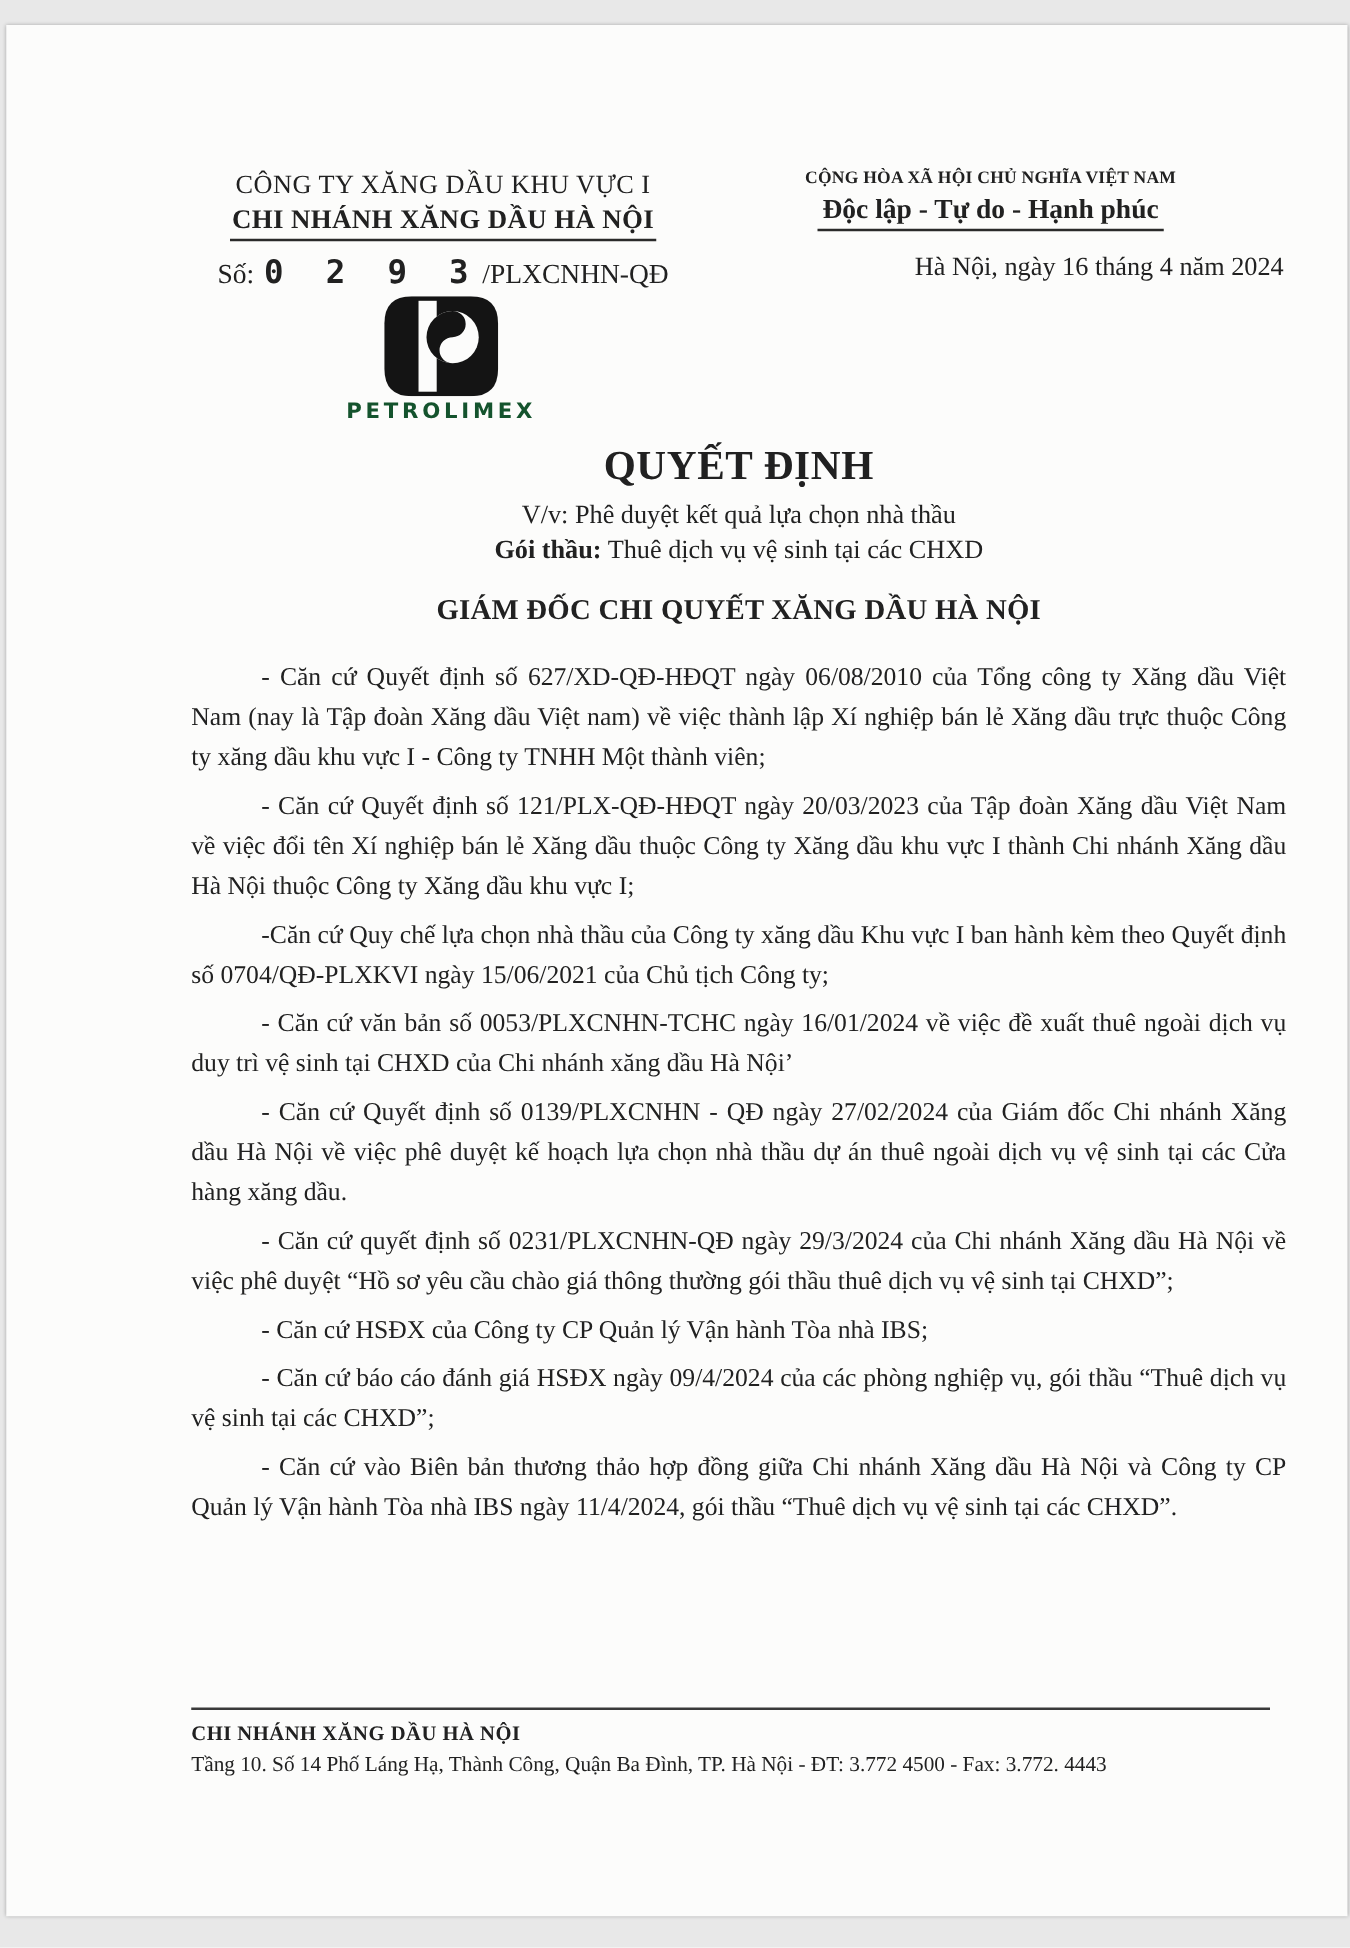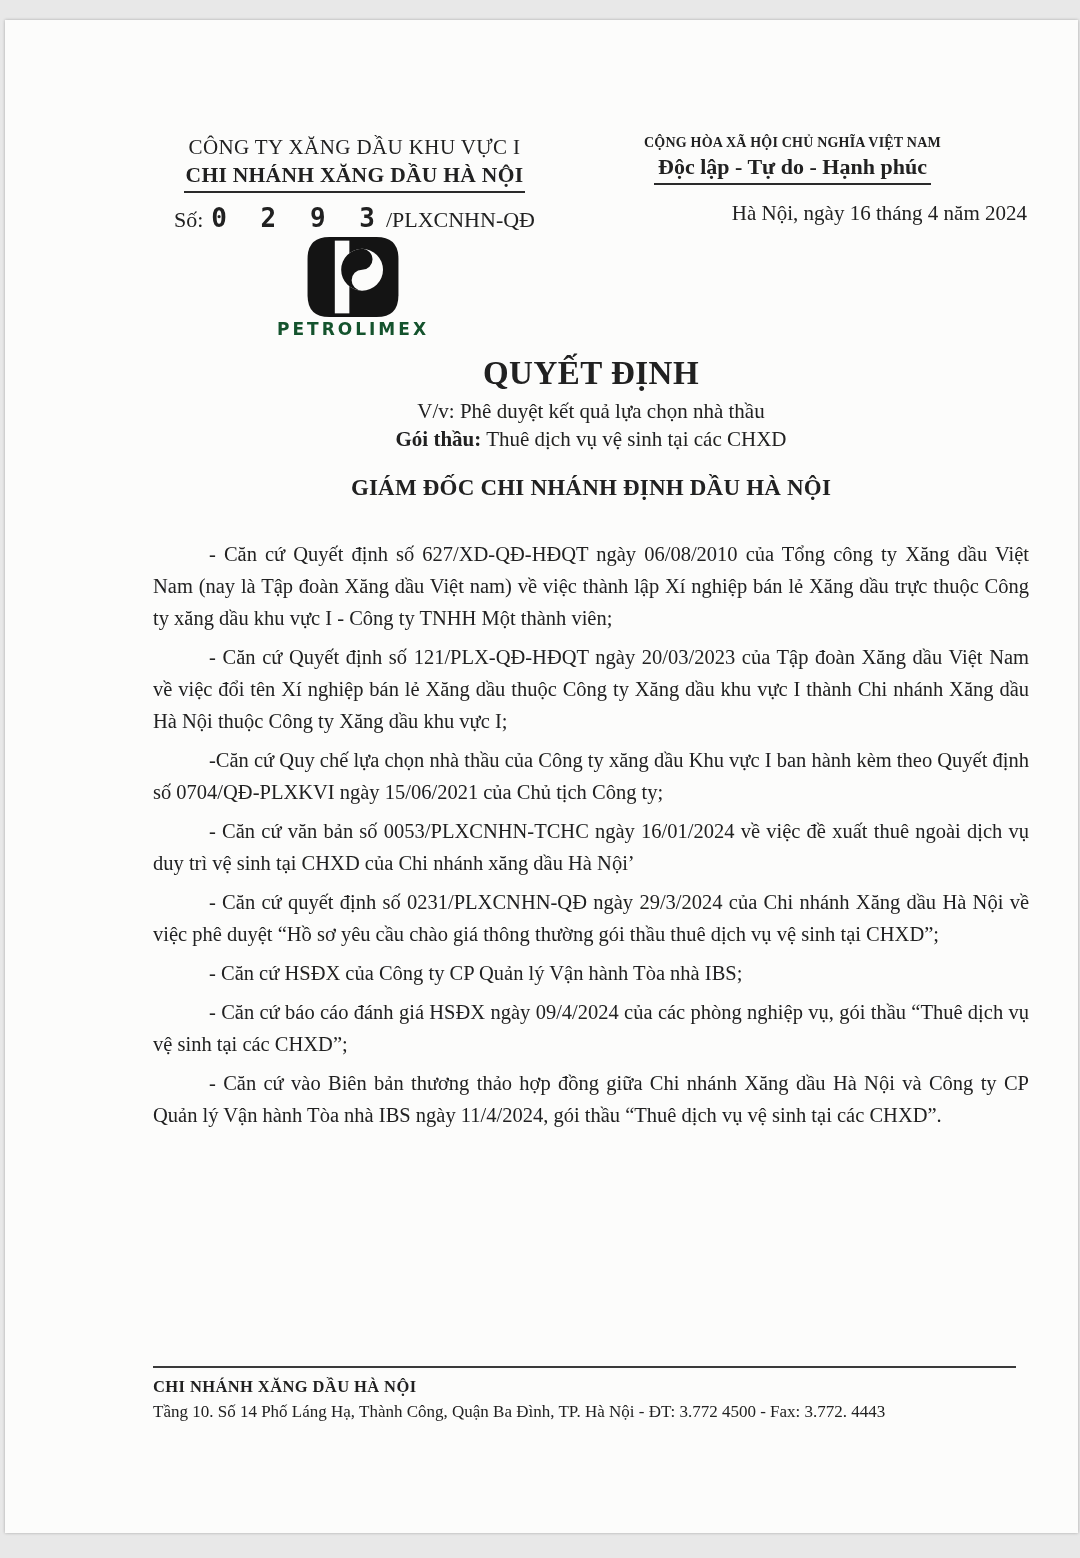--- a/index.html
+++ b/index.html
@@ -51,21 +51,21 @@
     font-weight:bold;font-size:17px;letter-spacing:3px;margin-top:2px;color:#14532d;
   }
   
   .title-block{text-align:center;margin-top:16px;}
   .t-main{font-weight:bold;font-size:33px;letter-spacing:.5px;}
   .t-sub1{font-size:21px;margin-top:7px;}
   .t-sub2{font-size:21px;margin-top:3px;}
   .t-sub2 .b{font-weight:bold;}
   .t-issuer{font-weight:bold;font-size:23px;margin-top:23px;letter-spacing:.2px;}
   
-  .body-text{margin-top:37px;}
+  .body-text{margin-top:25px;}
   .body-text p{
     font-size:20.5px;line-height:32px;
     text-align:justify;text-indent:56px;
     margin:0 0 7px 0;
   }
   
   .foot{
     position:absolute;left:148px;right:62px;top:1346px;
     border-top:2.5px solid #3a3a3a;padding-top:9px;
   }
@@ -97,28 +97,29 @@
         <div class="hr1">CỘNG HÒA XÃ HỘI CHỦ NGHĨA VIỆT NAM</div>
         <div class="hr2"><span>Độc lập - Tự do - Hạnh phúc</span></div>
         <div class="date-line">Hà Nội, ngày 16 tháng 4 năm 2024</div>
       </div>
     </div>
 
     <div class="title-block">
       <div class="t-main">QUYẾT ĐỊNH</div>
       <div class="t-sub1">V/v: Phê duyệt kết quả lựa chọn nhà thầu</div>
       <div class="t-sub2"><span class="b">Gói thầu:</span><span> Thuê dịch vụ vệ sinh tại các CHXD</span></div>
-      <div class="t-issuer">GIÁM ĐỐC CHI NHÁNH ĐỊNH DẦU HÀ NỘI</div>
+      <div class="t-issuer">GIÁM ĐỐC CHI QUYẾT XĂNG DẦU HÀ NỘI</div>
     </div>
 
     <div class="body-text">
       <p>- Căn cứ Quyết định số 627/XD-QĐ-HĐQT ngày 06/08/2010 của Tổng công ty Xăng dầu Việt Nam (nay là Tập đoàn Xăng dầu Việt nam) về việc thành lập Xí nghiệp bán lẻ Xăng dầu trực thuộc Công ty xăng dầu khu vực I - Công ty TNHH Một thành viên;</p>
       <p>- Căn cứ Quyết định số 121/PLX-QĐ-HĐQT ngày 20/03/2023 của Tập đoàn Xăng dầu Việt Nam về việc đổi tên Xí nghiệp bán lẻ Xăng dầu thuộc Công ty Xăng dầu khu vực I thành Chi nhánh Xăng dầu Hà Nội thuộc Công ty Xăng dầu khu vực I;</p>
       <p>-Căn cứ Quy chế lựa chọn nhà thầu của Công ty xăng dầu Khu vực I ban hành kèm theo Quyết định số 0704/QĐ-PLXKVI ngày 15/06/2021 của Chủ tịch Công ty;</p>
       <p>- Căn cứ văn bản số 0053/PLXCNHN-TCHC ngày 16/01/2024 về việc đề xuất thuê ngoài dịch vụ duy trì vệ sinh tại CHXD của Chi nhánh xăng dầu Hà Nội’</p>
+      <p>- Căn cứ Quyết định số 0139/PLXCNHN - QĐ ngày 27/02/2024 của Giám đốc Chi nhánh Xăng dầu Hà Nội về việc phê duyệt kế hoạch lựa chọn nhà thầu dự án thuê ngoài dịch vụ vệ sinh tại các Cửa hàng xăng dầu.</p>
       <p>- Căn cứ quyết định số 0231/PLXCNHN-QĐ ngày 29/3/2024 của Chi nhánh Xăng dầu Hà Nội về việc phê duyệt “Hồ sơ yêu cầu chào giá thông thường gói thầu thuê dịch vụ vệ sinh tại CHXD”;</p>
       <p>- Căn cứ HSĐX của Công ty CP Quản lý Vận hành Tòa nhà IBS;</p>
       <p>- Căn cứ báo cáo đánh giá HSĐX ngày 09/4/2024 của các phòng nghiệp vụ, gói thầu “Thuê dịch vụ vệ sinh tại các CHXD”;</p>
       <p>- Căn cứ vào Biên bản thương thảo hợp đồng giữa Chi nhánh Xăng dầu Hà Nội và Công ty CP Quản lý Vận hành Tòa nhà IBS ngày 11/4/2024, gói thầu “Thuê dịch vụ vệ sinh tại các CHXD”.</p>
     </div>
 
   </div>
 
   <div class="foot">
     <div class="foot-org">CHI NHÁNH XĂNG DẦU HÀ NỘI</div>

